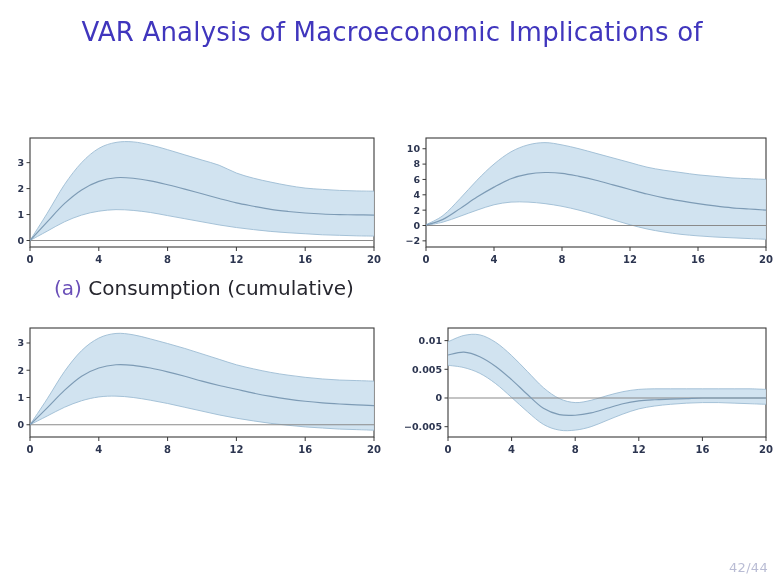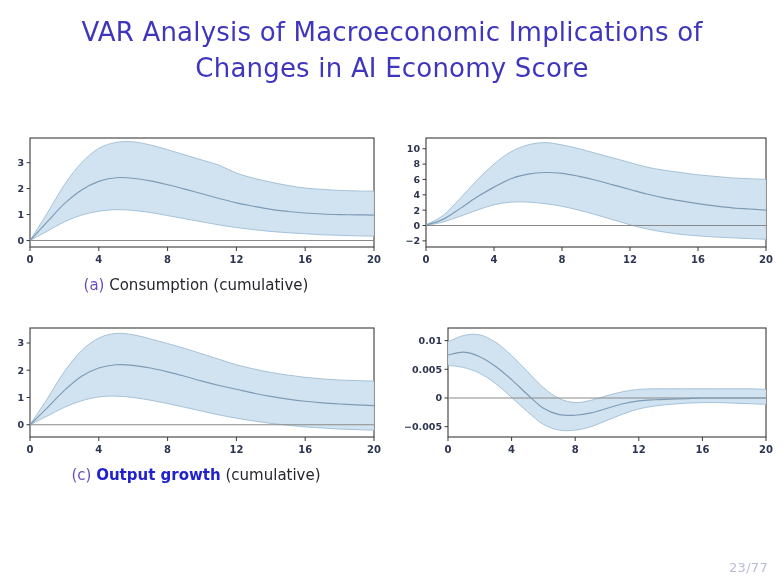--- a/index.html
+++ b/index.html
@@ -53,25 +53,25 @@
     left: 0;
     top: 0;
     width: 392px;
     height: 152px;
   }
   .plot-svg { display: block; }
 
   
   .caption {
     position: absolute;
-    left: 0;
+    left: 8px;
     top: 148px;
     width: 392px;
     text-align: center;
-    font-size: 15px;
+    font-size: 20px;
     color: #26262e;
     white-space: nowrap;
   }
   .caption .cap-tag {
     color: #6a4fb8;
   }
   .caption .cap-main { color: #26262e; }
   .caption .cap-main.hl {
     color: #2222cc;
     font-weight: bold;
@@ -86,21 +86,20 @@
     color: #b9bcd4;
     font-size: 13px;
     letter-spacing: 0.3px;
   }
 </style>
 </head>
 <body>
 
 <div id="slide-title">
   <span class="tline">VAR Analysis of Macroeconomic Implications of</span>
-  <span class="tline">Changes in AI Economy Score</span>
 </div>
 
 <div id="panel-grid">
 
   <div class="panel panel-a">
     <div class="plot-wrap">
       <svg class="plot-svg" width="392" height="152" viewBox="0 0 392 152">
           <rect x="30" y="10" width="344" height="109" fill="#ffffff" stroke="#3a3a3a" stroke-width="1.1"></rect>
           <path d="M30.00,112.51 C32.87,107.97 41.47,94.56 47.20,85.26 C52.93,75.96 58.67,65.15 64.40,56.71 C70.13,48.28 75.87,40.71 81.60,34.65 C87.33,28.60 93.07,23.75 98.80,20.38 C104.53,17.01 110.27,15.49 116.00,14.41 C121.73,13.33 127.47,13.46 133.20,13.89 C138.93,14.33 144.67,15.71 150.40,17.01 C156.13,18.30 161.87,20.03 167.60,21.68 C173.33,23.32 179.07,25.14 184.80,26.87 C190.53,28.60 196.27,30.33 202.00,32.06 C207.73,33.79 213.47,35.09 219.20,37.25 C224.93,39.41 230.67,42.87 236.40,45.04 C242.13,47.20 247.87,48.71 253.60,50.23 C259.33,51.74 265.07,52.91 270.80,54.12 C276.53,55.33 282.27,56.50 288.00,57.49 C293.73,58.49 299.47,59.44 305.20,60.09 C310.93,60.74 316.67,61.00 322.40,61.39 C328.13,61.78 333.87,62.16 339.60,62.42 C345.33,62.68 351.07,62.81 356.80,62.94 C362.53,63.07 371.13,63.16 374.00,63.20 L374.00,108.10 374.00,108.10 C371.13,108.06 362.53,107.97 356.80,107.84 C351.07,107.71 345.33,107.49 339.60,107.32 C333.87,107.15 328.13,107.06 322.40,106.80 C316.67,106.54 310.93,106.11 305.20,105.76 C299.47,105.42 293.73,105.12 288.00,104.73 C282.27,104.34 276.53,103.95 270.80,103.43 C265.07,102.91 259.33,102.26 253.60,101.61 C247.87,100.96 242.13,100.31 236.40,99.54 C230.67,98.76 224.93,97.89 219.20,96.94 C213.47,95.99 207.73,94.86 202.00,93.83 C196.27,92.79 190.53,91.75 184.80,90.71 C179.07,89.67 173.33,88.64 167.60,87.60 C161.87,86.56 156.13,85.35 150.40,84.48 C144.67,83.62 138.93,82.88 133.20,82.41 C127.47,81.93 121.73,81.50 116.00,81.63 C110.27,81.76 104.53,82.28 98.80,83.19 C93.07,84.09 87.33,85.31 81.60,87.08 C75.87,88.85 70.13,91.14 64.40,93.83 C58.67,96.51 52.93,100.05 47.20,103.17 C41.47,106.28 32.87,110.95 30.00,112.51 Z" fill="#cfe1ef" stroke="none" opacity="0.95"></path>
           <path d="M30.00,112.51 C32.87,107.97 41.47,94.56 47.20,85.26 C52.93,75.96 58.67,65.15 64.40,56.71 C70.13,48.28 75.87,40.71 81.60,34.65 C87.33,28.60 93.07,23.75 98.80,20.38 C104.53,17.01 110.27,15.49 116.00,14.41 C121.73,13.33 127.47,13.46 133.20,13.89 C138.93,14.33 144.67,15.71 150.40,17.01 C156.13,18.30 161.87,20.03 167.60,21.68 C173.33,23.32 179.07,25.14 184.80,26.87 C190.53,28.60 196.27,30.33 202.00,32.06 C207.73,33.79 213.47,35.09 219.20,37.25 C224.93,39.41 230.67,42.87 236.40,45.04 C242.13,47.20 247.87,48.71 253.60,50.23 C259.33,51.74 265.07,52.91 270.80,54.12 C276.53,55.33 282.27,56.50 288.00,57.49 C293.73,58.49 299.47,59.44 305.20,60.09 C310.93,60.74 316.67,61.00 322.40,61.39 C328.13,61.78 333.87,62.16 339.60,62.42 C345.33,62.68 351.07,62.81 356.80,62.94 C362.53,63.07 371.13,63.16 374.00,63.20" fill="none" stroke="#9dbcd4" stroke-width="0.9"></path>
@@ -197,23 +196,20 @@
           <line x1="167.6" y1="119" x2="167.6" y2="123" stroke="#3a3a3a" stroke-width="1"></line>
           <text x="167.6" y="135" text-anchor="middle" font-size="10" font-family="&quot;DejaVu Sans&quot;,&quot;Liberation Sans&quot;,sans-serif" font-weight="600" fill="#2c3550">8</text>
           <line x1="236.4" y1="119" x2="236.4" y2="123" stroke="#3a3a3a" stroke-width="1"></line>
           <text x="236.4" y="135" text-anchor="middle" font-size="10" font-family="&quot;DejaVu Sans&quot;,&quot;Liberation Sans&quot;,sans-serif" font-weight="600" fill="#2c3550">12</text>
           <line x1="305.2" y1="119" x2="305.2" y2="123" stroke="#3a3a3a" stroke-width="1"></line>
           <text x="305.2" y="135" text-anchor="middle" font-size="10" font-family="&quot;DejaVu Sans&quot;,&quot;Liberation Sans&quot;,sans-serif" font-weight="600" fill="#2c3550">16</text>
           <line x1="374" y1="119" x2="374" y2="123" stroke="#3a3a3a" stroke-width="1"></line>
           <text x="374" y="135" text-anchor="middle" font-size="10" font-family="&quot;DejaVu Sans&quot;,&quot;Liberation Sans&quot;,sans-serif" font-weight="600" fill="#2c3550">20</text>
         </svg>
     </div>
-    <div class="caption">
-      <span class="cap-tag">(c)</span><span>&nbsp;</span><span class="cap-main hl">Output growth</span><span>&nbsp;</span><span class="cap-tail">(cumulative)</span>
-    </div>
   </div>
 
   <div class="panel panel-d">
     <div class="plot-wrap">
       <svg class="plot-svg" width="392" height="152" viewBox="0 0 392 152">
           <rect x="56" y="10" width="318" height="109" fill="#ffffff" stroke="#3a3a3a" stroke-width="1.1"></rect>
           <path d="M56.00,23.77 C58.65,22.72 66.60,18.61 71.90,17.46 C77.20,16.31 82.50,15.74 87.80,16.88 C93.10,18.03 98.40,20.90 103.70,24.34 C109.00,27.78 114.30,32.66 119.60,37.54 C124.90,42.41 130.20,48.25 135.50,53.60 C140.80,58.95 146.10,65.17 151.40,69.66 C156.70,74.16 162.00,78.08 167.30,80.56 C172.60,83.05 177.90,84.29 183.20,84.58 C188.50,84.87 193.80,83.43 199.10,82.28 C204.40,81.14 209.70,79.13 215.00,77.69 C220.30,76.26 225.60,74.73 230.90,73.68 C236.20,72.63 241.50,71.86 246.80,71.38 C252.10,70.91 257.40,70.91 262.70,70.81 C268.00,70.71 273.30,70.81 278.60,70.81 C283.90,70.81 289.20,70.81 294.50,70.81 C299.80,70.81 305.10,70.81 310.40,70.81 C315.70,70.81 321.00,70.81 326.30,70.81 C331.60,70.81 336.90,70.81 342.20,70.81 C347.50,70.81 352.80,70.71 358.10,70.81 C363.40,70.91 371.35,71.29 374.00,71.38 L374.00,86.30 374.00,86.30 C371.35,86.20 363.40,85.92 358.10,85.73 C352.80,85.54 347.50,85.34 342.20,85.15 C336.90,84.96 331.60,84.67 326.30,84.58 C321.00,84.48 315.70,84.48 310.40,84.58 C305.10,84.67 299.80,84.87 294.50,85.15 C289.20,85.44 283.90,85.82 278.60,86.30 C273.30,86.78 268.00,87.26 262.70,88.02 C257.40,88.79 252.10,89.55 246.80,90.89 C241.50,92.23 236.20,94.14 230.90,96.05 C225.60,97.96 220.30,100.26 215.00,102.36 C209.70,104.47 204.40,107.05 199.10,108.67 C193.80,110.30 188.50,111.54 183.20,112.12 C177.90,112.69 172.60,113.07 167.30,112.12 C162.00,111.16 156.70,109.44 151.40,106.38 C146.10,103.32 140.80,98.25 135.50,93.76 C130.20,89.26 124.90,84.10 119.60,79.42 C114.30,74.73 109.00,69.66 103.70,65.65 C98.40,61.63 93.10,58.00 87.80,55.32 C82.50,52.64 77.20,50.92 71.90,49.58 C66.60,48.25 58.65,47.67 56.00,47.29 Z" fill="#cfe1ef" stroke="none" opacity="0.95"></path>
           <path d="M56.00,23.77 C58.65,22.72 66.60,18.61 71.90,17.46 C77.20,16.31 82.50,15.74 87.80,16.88 C93.10,18.03 98.40,20.90 103.70,24.34 C109.00,27.78 114.30,32.66 119.60,37.54 C124.90,42.41 130.20,48.25 135.50,53.60 C140.80,58.95 146.10,65.17 151.40,69.66 C156.70,74.16 162.00,78.08 167.30,80.56 C172.60,83.05 177.90,84.29 183.20,84.58 C188.50,84.87 193.80,83.43 199.10,82.28 C204.40,81.14 209.70,79.13 215.00,77.69 C220.30,76.26 225.60,74.73 230.90,73.68 C236.20,72.63 241.50,71.86 246.80,71.38 C252.10,70.91 257.40,70.91 262.70,70.81 C268.00,70.71 273.30,70.81 278.60,70.81 C283.90,70.81 289.20,70.81 294.50,70.81 C299.80,70.81 305.10,70.81 310.40,70.81 C315.70,70.81 321.00,70.81 326.30,70.81 C331.60,70.81 336.90,70.81 342.20,70.81 C347.50,70.81 352.80,70.71 358.10,70.81 C363.40,70.91 371.35,71.29 374.00,71.38" fill="none" stroke="#9dbcd4" stroke-width="0.9"></path>
           <path d="M56.00,47.29 C58.65,47.67 66.60,48.25 71.90,49.58 C77.20,50.92 82.50,52.64 87.80,55.32 C93.10,58.00 98.40,61.63 103.70,65.65 C109.00,69.66 114.30,74.73 119.60,79.42 C124.90,84.10 130.20,89.26 135.50,93.76 C140.80,98.25 146.10,103.32 151.40,106.38 C156.70,109.44 162.00,111.16 167.30,112.12 C172.60,113.07 177.90,112.69 183.20,112.12 C188.50,111.54 193.80,110.30 199.10,108.67 C204.40,107.05 209.70,104.47 215.00,102.36 C220.30,100.26 225.60,97.96 230.90,96.05 C236.20,94.14 241.50,92.23 246.80,90.89 C252.10,89.55 257.40,88.79 262.70,88.02 C268.00,87.26 273.30,86.78 278.60,86.30 C283.90,85.82 289.20,85.44 294.50,85.15 C299.80,84.87 305.10,84.67 310.40,84.58 C315.70,84.48 321.00,84.48 326.30,84.58 C331.60,84.67 336.90,84.96 342.20,85.15 C347.50,85.34 352.80,85.54 358.10,85.73 C363.40,85.92 371.35,86.20 374.00,86.30" fill="none" stroke="#9dbcd4" stroke-width="0.9"></path>
           <line x1="56" y1="79.98947368421052" x2="374" y2="79.98947368421052" stroke="#8a8a8a" stroke-width="1.2"></line>
@@ -237,13 +233,13 @@
           <line x1="310.4" y1="119" x2="310.4" y2="123" stroke="#3a3a3a" stroke-width="1"></line>
           <text x="310.4" y="135" text-anchor="middle" font-size="10" font-family="&quot;DejaVu Sans&quot;,&quot;Liberation Sans&quot;,sans-serif" font-weight="600" fill="#2c3550">16</text>
           <line x1="374" y1="119" x2="374" y2="123" stroke="#3a3a3a" stroke-width="1"></line>
           <text x="374" y="135" text-anchor="middle" font-size="10" font-family="&quot;DejaVu Sans&quot;,&quot;Liberation Sans&quot;,sans-serif" font-weight="600" fill="#2c3550">20</text>
         </svg>
     </div>
   </div>
 
 </div>
 
-<div id="page-number">23/77</div>
+<div id="page-number">42/44</div>
 
 </body></html>

